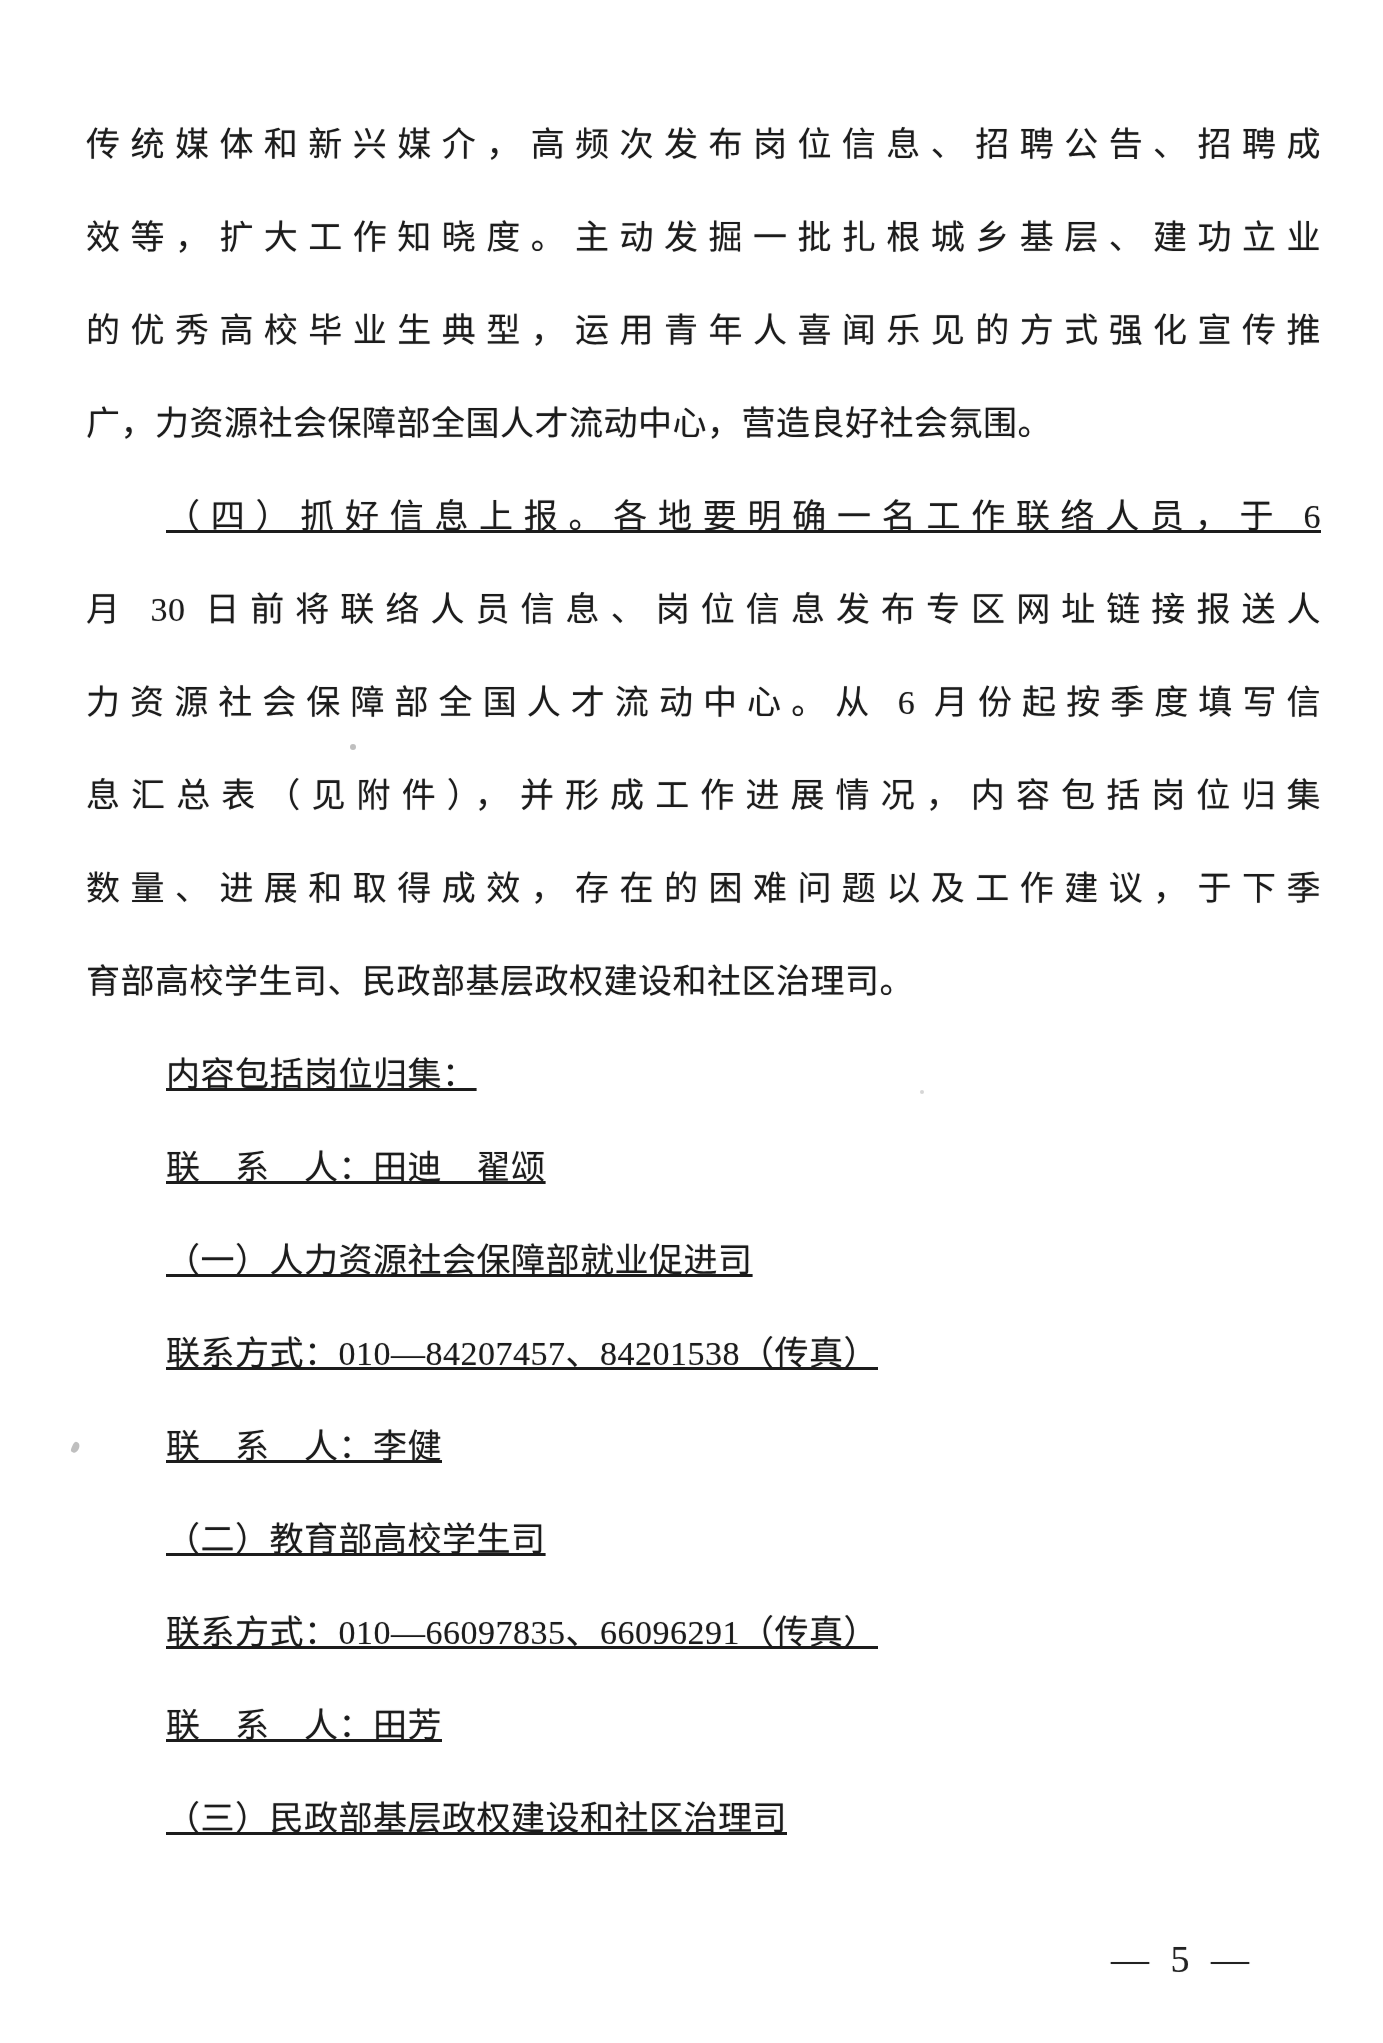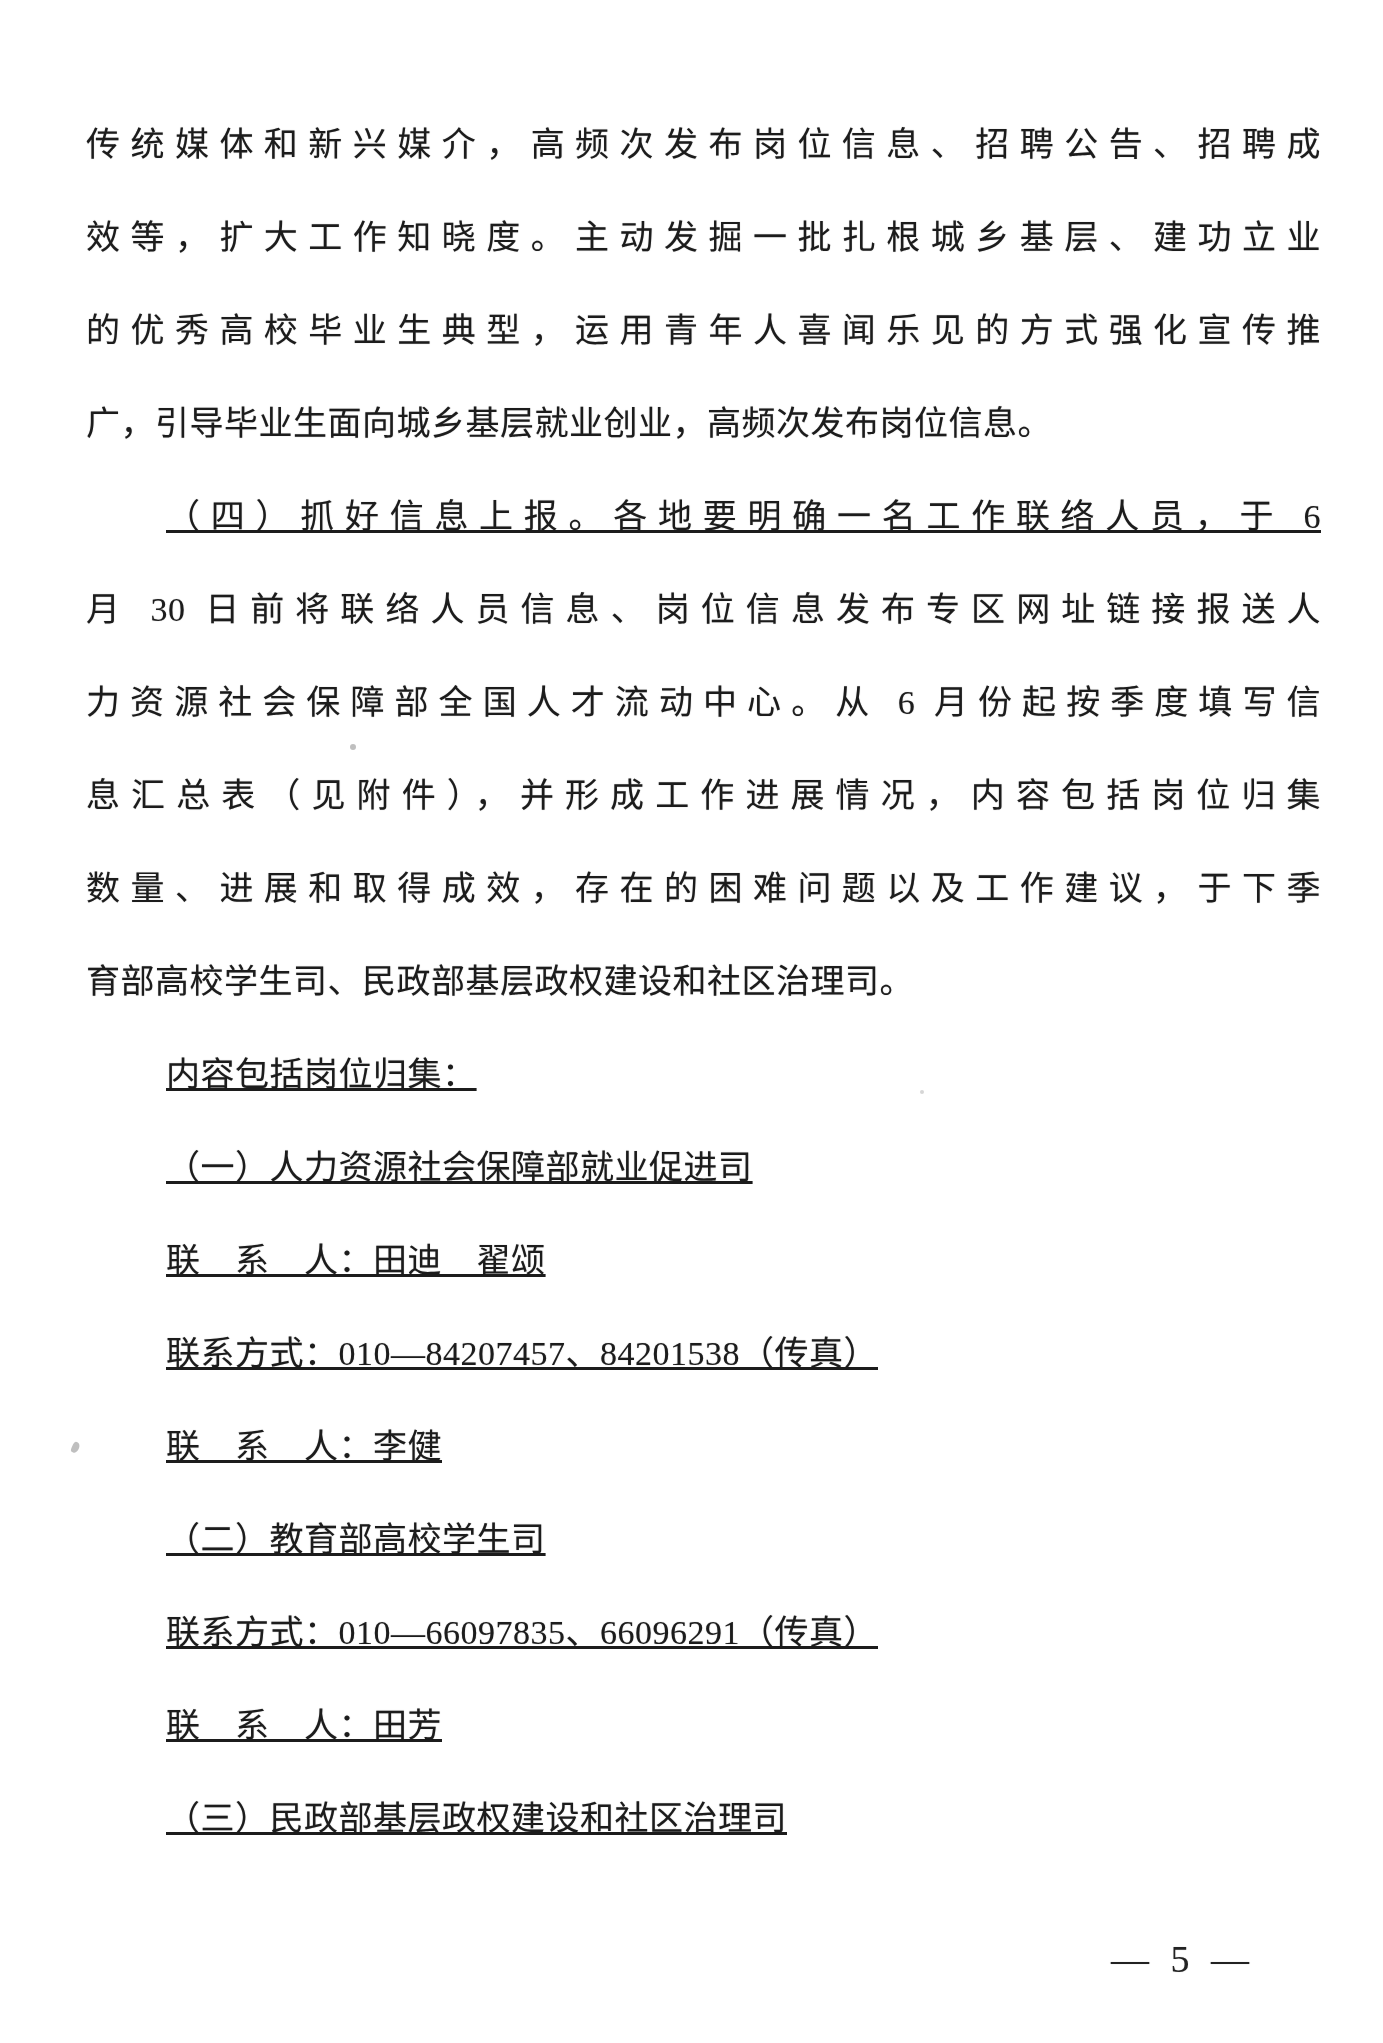--- a/index.html
+++ b/index.html
@@ -68,30 +68,30 @@
   .speck-c { left: 920px; top: 1090px; width: 4px;  height: 4px; opacity: 0.35; }
 </style>
 </head>
 <body>
 
 <div class="page">
   <div class="content">
     <div class="line fill">传统媒体和新兴媒介，高频次发布岗位信息、招聘公告、招聘成</div>
     <div class="line fill">效等，扩大工作知晓度。主动发掘一批扎根城乡基层、建功立业</div>
     <div class="line fill">的优秀高校毕业生典型，运用青年人喜闻乐见的方式强化宣传推</div>
-    <div class="line">广，引导毕业生面向城乡基层就业创业，高频次发布岗位信息。</div>
+    <div class="line">广，力资源社会保障部全国人才流动中心，营造良好社会氛围。</div>
     <div class="line indent fill">（四）抓好信息上报。各地要明确一名工作联络人员，于 6</div>
     <div class="line fill">月 30 日前将联络人员信息、岗位信息发布专区网址链接报送人</div>
     <div class="line fill">力资源社会保障部全国人才流动中心。从 6 月份起按季度填写信</div>
     <div class="line fill">息汇总表（见附件），并形成工作进展情况，内容包括岗位归集</div>
     <div class="line fill">数量、进展和取得成效，存在的困难问题以及工作建议，于下季</div>
     <div class="line">育部高校学生司、民政部基层政权建设和社区治理司。</div>
     <div class="line indent">内容包括岗位归集：</div>
+    <div class="line indent">联　系　人：田迪　翟颂</div>
     <div class="line indent">（一）人力资源社会保障部就业促进司</div>
-    <div class="line indent">联　系　人：田迪　翟颂</div>
     <div class="line indent">联系方式：010—84207457、84201538（传真）</div>
     <div class="line indent">联　系　人：李健</div>
     <div class="line indent">（二）教育部高校学生司</div>
     <div class="line indent">联系方式：010—66097835、66096291（传真）</div>
     <div class="line indent">联　系　人：田芳</div>
     <div class="line indent">（三）民政部基层政权建设和社区治理司</div>
   </div>
 
   <div class="footer">— 5 —</div>
 

